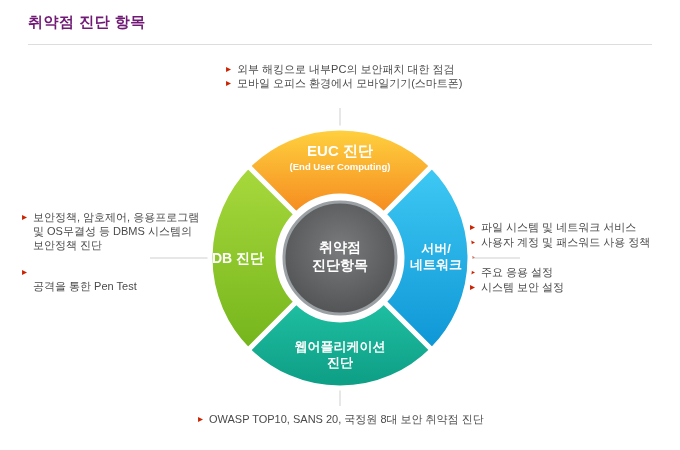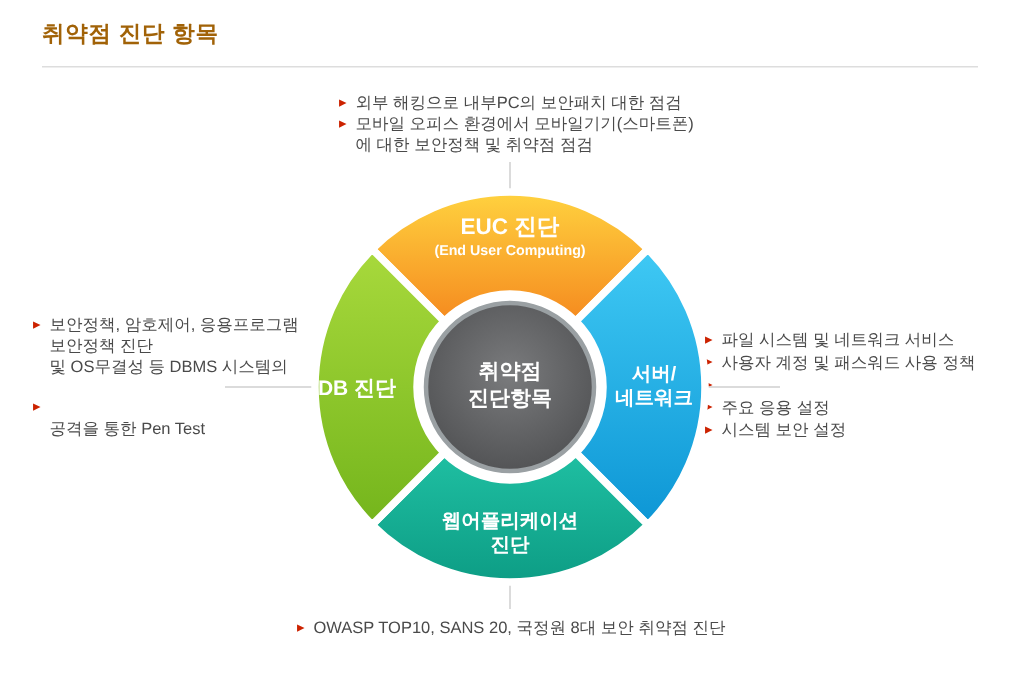--- a/index.html
+++ b/index.html
@@ -3,21 +3,21 @@
 <meta charset="utf-8">
 <style>
   html,body{margin:0;padding:0;}
   body{
     width:680px;height:450px;position:relative;overflow:hidden;
     background:#ffffff;
     font-family:"Liberation Sans","DejaVu Sans",sans-serif;
   }
   .title{
     position:absolute;left:28px;top:13px;margin:0;
-    font-size:15px;font-weight:bold;color:#a16207;letter-spacing:0.5px;
+    font-size:15px;font-weight:bold;color:#701a75;letter-spacing:0.5px;
   }
   .title-rule{
     position:absolute;left:28px;right:28px;top:44px;height:1px;background:#dddddd;
   }
   .note{position:absolute;font-size:11px;color:#4a4a4a;line-height:14px;}
   .line{display:flex;align-items:flex-start;}
   .bullet{
     color:#cc2200;flex:0 0 11px;width:11px;font-size:10px;line-height:14px;
   }
   .note-top{left:226px;top:62px;}
@@ -43,40 +43,36 @@
     <div class="line">
       <span class="bullet">▸</span>
       <span>외부 해킹으로 내부PC의 보안패치 대한 점검</span>
     </div>
   </div>
   <div class="item">
     <div class="line">
       <span class="bullet">▸</span>
       <span>모바일 오피스 환경에서 모바일기기(스마트폰)</span>
     </div>
-    <div class="line">
-      <span class="bullet"></span>
-      <span>에 대한 보안정책 및 취약점 점검</span>
-    </div>
   </div>
 </div>
 
 <div class="note note-left">
   <div class="item">
     <div class="line">
       <span class="bullet">▸</span>
       <span>보안정책, 암호제어, 응용프로그램</span>
     </div>
     <div class="line">
       <span class="bullet"></span>
-      <span>보안정책 진단</span>
+      <span>및 OS무결성 등 DBMS 시스템의</span>
     </div>
     <div class="line">
       <span class="bullet"></span>
-      <span>및 OS무결성 등 DBMS 시스템의</span>
+      <span>보안정책 진단</span>
     </div>
   </div>
   <div class="item">
     <div class="line">
       <span class="bullet">▸</span>
     </div>
     <div class="line">
       <span class="bullet"></span>
       <span>공격을 통한 Pen Test</span>
     </div>

